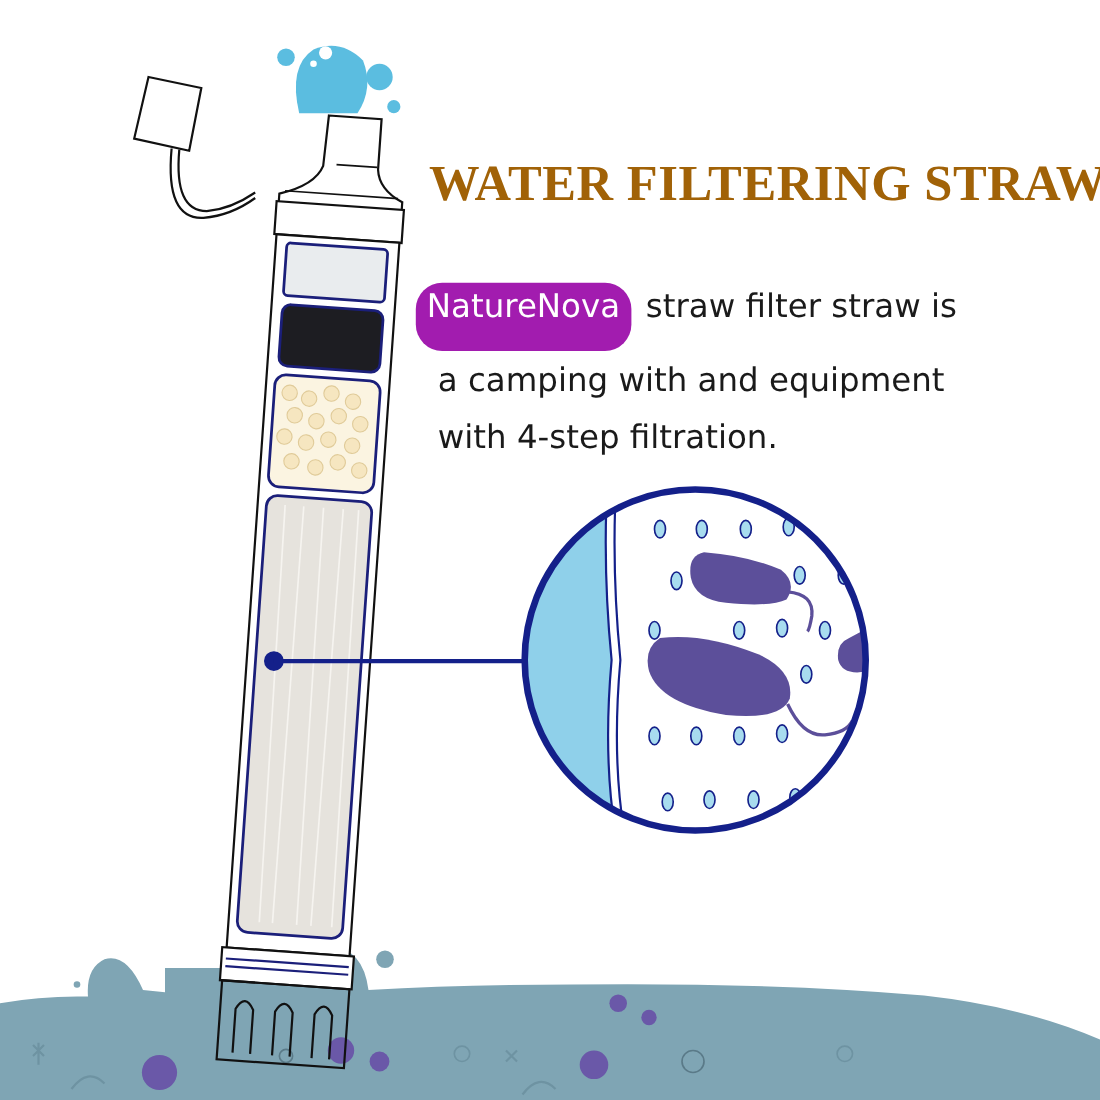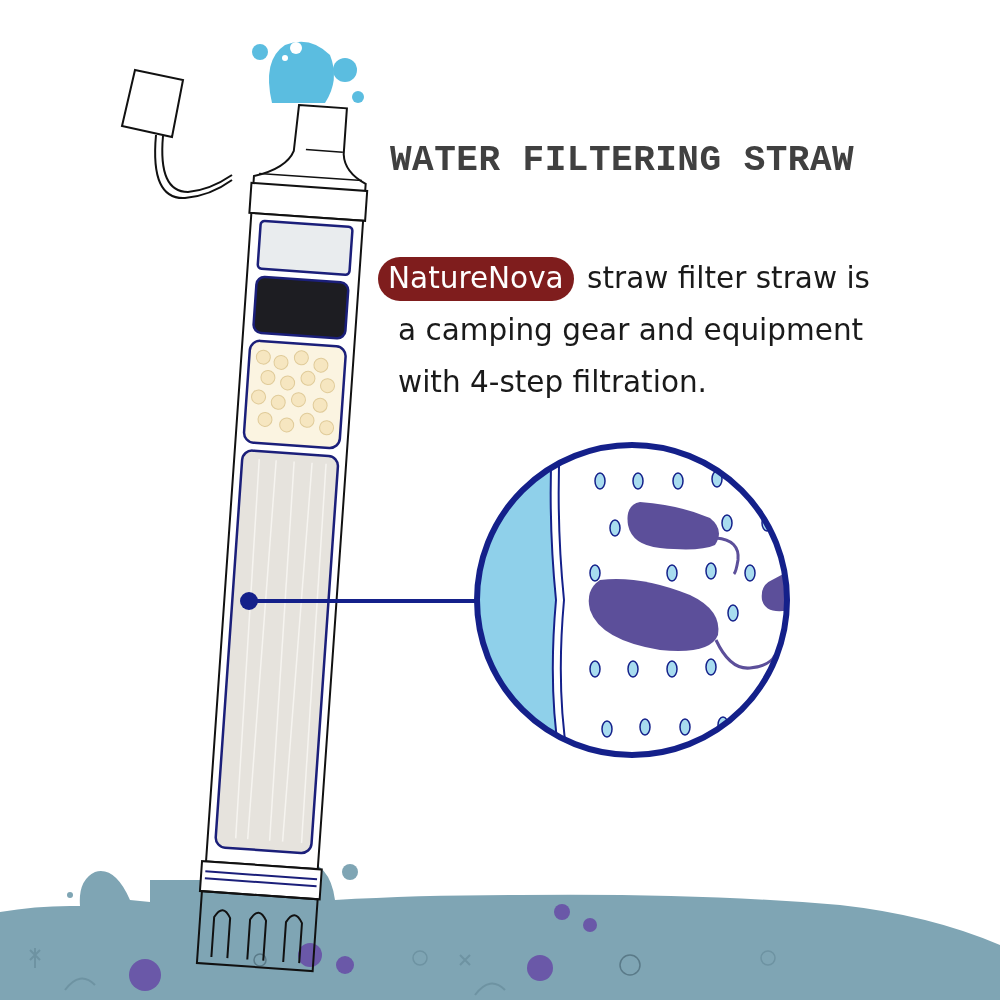--- a/index.html
+++ b/index.html
@@ -1,19 +1,19 @@
 <!DOCTYPE html>
 <html><head>
 <meta charset="utf-8">
 <style>
   html, body { margin:0; padding:0; }
   body { width:1000px; height:1000px; background:#ffffff; position:relative; overflow:hidden; font-family:"DejaVu Sans", sans-serif; }
-  .title { position:absolute; left:390px; top:140px; width:570px; font-family:Liberation Mono, monospace; font-weight:bold; font-size:36px; letter-spacing:0.5px; color:#404040; white-space:nowrap; }
+  .title { position:absolute; left:390px; top:140px; width:570px; font-family:Liberation Serif, serif; font-weight:bold; font-size:46px; letter-spacing:0.5px; color:#a16207; white-space:nowrap; }
   .desc { position:absolute; left:398px; top:252px; width:580px; font-family:"DejaVu Sans", sans-serif; font-size:29.5px; line-height:52px; color:#1a1a1a; }
-  .brand-pill { display:inline-block; background:#7f1d1d; color:#ffffff; border-radius:24px; padding:2px 10px 4px 10px; line-height:38px; margin-left:-20px; margin-right:4px; }
+  .brand-pill { display:inline-block; background:#a21caf; color:#ffffff; border-radius:24px; padding:2px 10px 22px 10px; line-height:38px; margin-left:-20px; margin-right:4px; }
   svg.art { position:absolute; left:0; top:0; }
 </style>
 </head>
 <body>
 
 <svg class="art" width="1000" height="1000" viewBox="0 0 1000 1000">
 
   <g>
     <path d="M0 1000 L0 912 Q40 905 80 906 Q78 880 95 872 Q115 866 130 900 L150 902 L150 880 L255 880 Q270 860 300 860 Q330 862 335 900 Q420 895 520 895 Q700 893 840 905 Q930 915 1000 945 L1000 1000 Z" fill="#7fa5b4"></path>
     <circle cx="350" cy="872" r="8" fill="#7fa5b4"></circle>
@@ -151,15 +151,15 @@
       <path d="M716 640 Q730 670 750 668 Q770 666 775 655" fill="none" stroke="#5c4f9a" stroke-width="3"></path>
     </g>
     <circle cx="632" cy="600" r="155" fill="none" stroke="#14208a" stroke-width="6"></circle>
   </g>
 </svg>
 
 <div class="title">WATER FILTERING STRAW</div>
 
 <div class="desc">
   <div><span class="brand-pill">NatureNova</span> <span>straw filter straw is</span></div>
-  <div>a camping gear and equipment</div>
+  <div>a camping with and equipment</div>
   <div>with 4-step filtration.</div>
 </div>
 
 </body></html>

